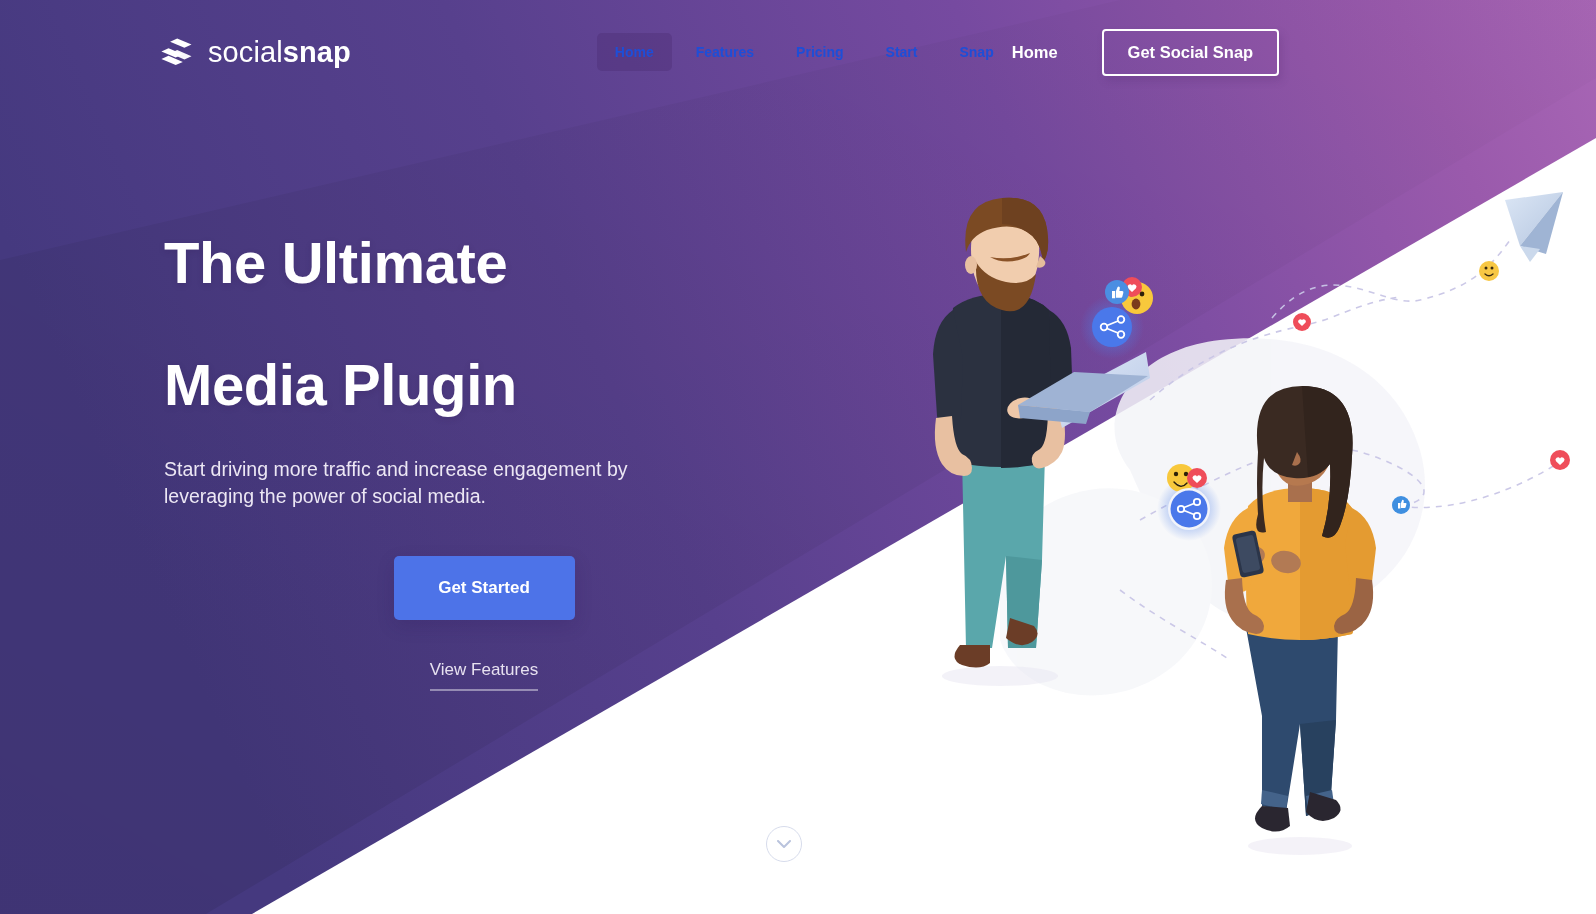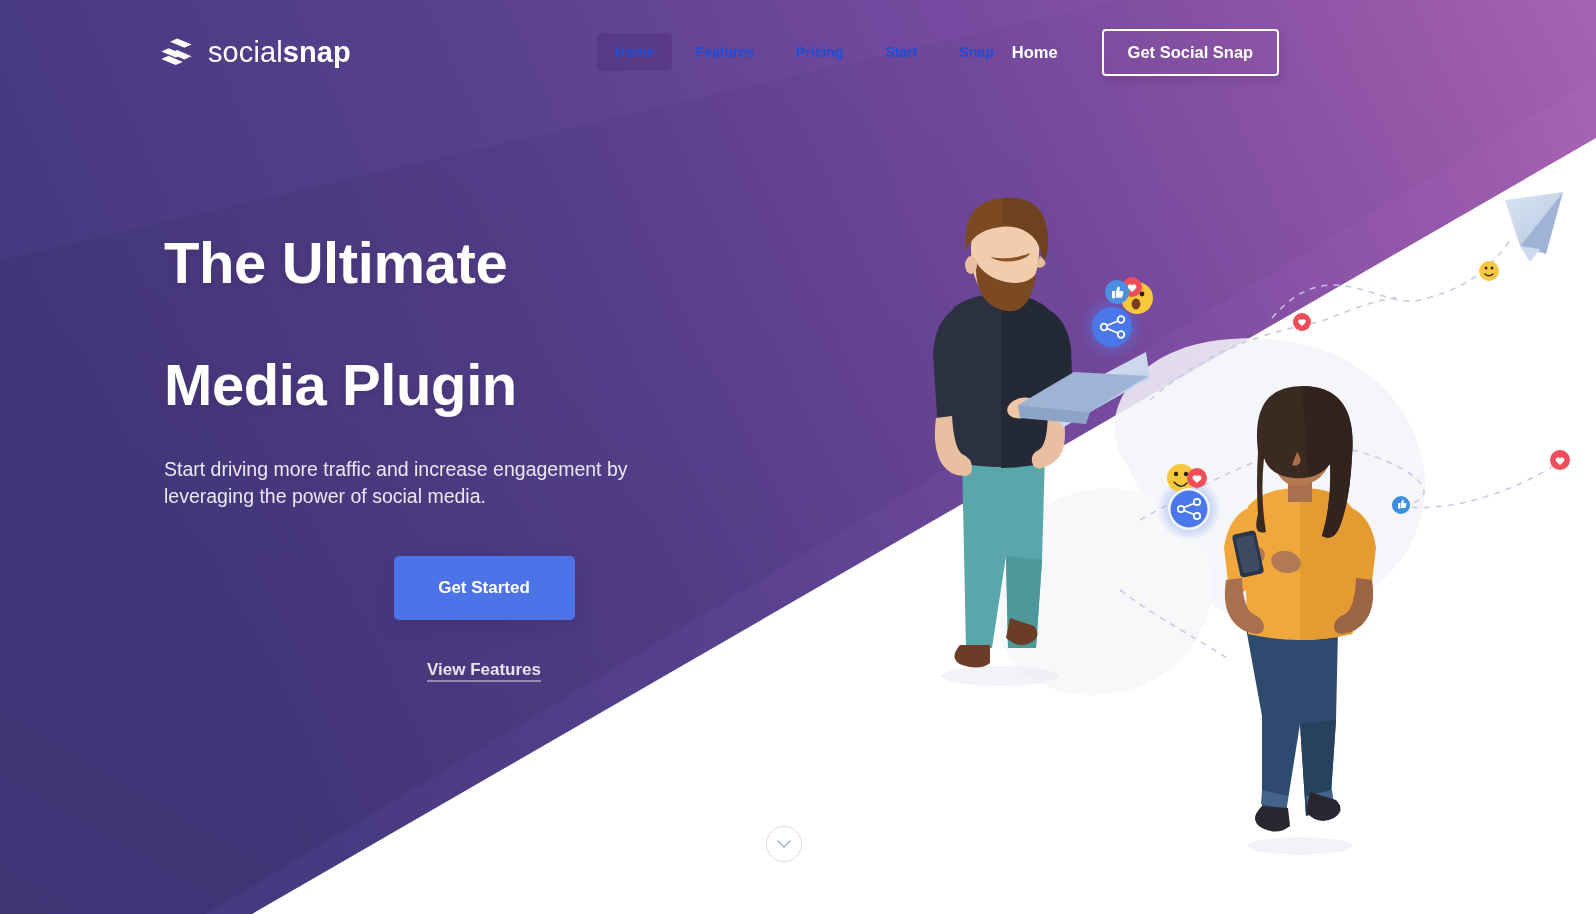--- a/index.html
+++ b/index.html
@@ -79,21 +79,21 @@
     display:inline-flex; align-items:center; justify-content:center;
     background:#4d73e8; color:#ffffff;
     font-size:17px; font-weight:700;
     width:181px; height:64px; border-radius:5px;
     text-decoration:none; border:none; cursor:pointer;
     box-shadow:0 6px 18px rgba(35,20,80,0.16);
     font-family:"Liberation Sans", sans-serif;
   }
   .btn-link {
     display:inline-block; color:#e7e1f0; text-decoration:none;
-    font-size:17px; font-weight:700; 
+    font-size:17px; font-weight:400; padding-bottom:9px;
     border-bottom:2px solid rgba(255,255,255,0.42);
     white-space:nowrap;
   }
 
   
   .scroll-indicator {
     position:absolute; left:766px; top:826px; z-index:5;
     width:36px; height:36px; border-radius:50%;
     border:1.6px solid #d7dcec;
     display:flex; align-items:center; justify-content:center;

